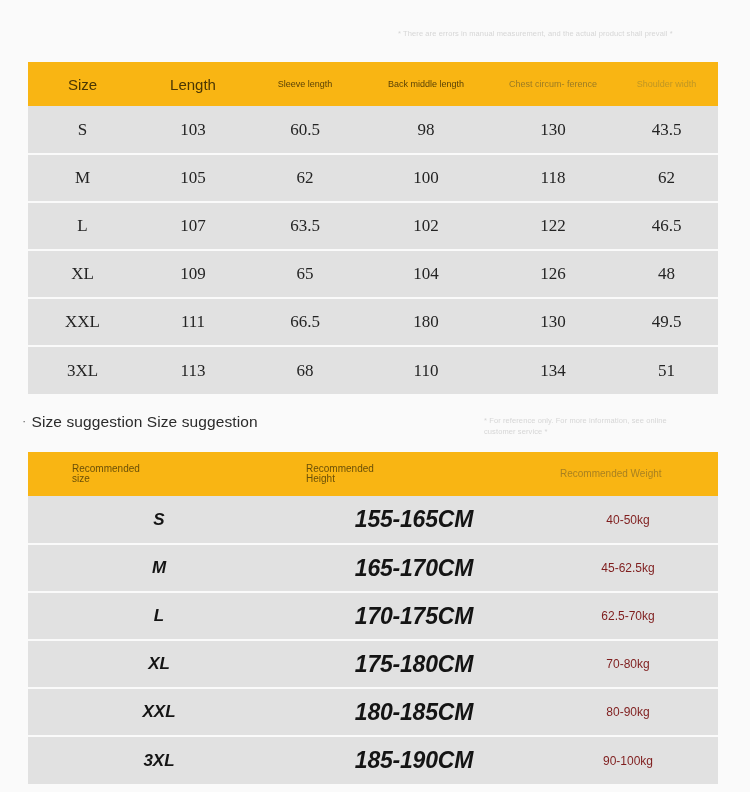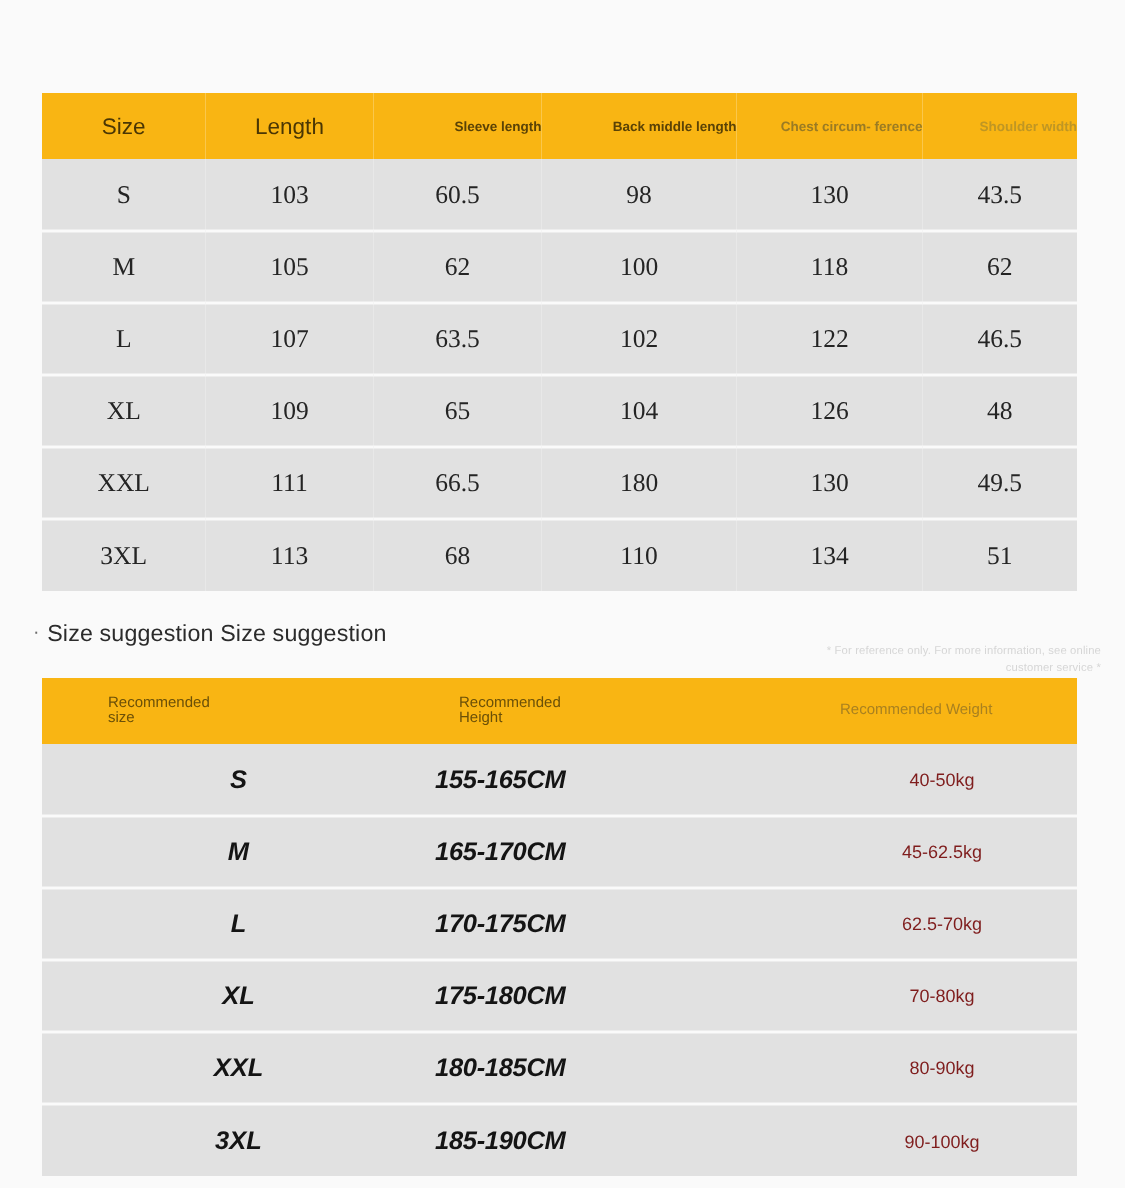--- a/index.html
+++ b/index.html
@@ -78,23 +78,22 @@
     line-height: 11px;
   }
   .hdr-big {
     font-size: 15px;
     color: #4a3604;
     line-height: 17px;
   }
   .hdr-small {
     font-size: 9px;
     line-height: 11px;
-    text-align: right;
+    text-align: center;
     padding-left: 2px;
-    font-weight: bold;
   }
   .hdr-sub1 { color: #5a4206; }
   .hdr-sub2 { color: #9a7b24; }
   .hdr-sub3 { color: #bf9624; }
 
   .data-row {
     background: #E1E1E1;
     height: 48px;
   }
   .data-row.sep td {
@@ -113,22 +112,23 @@
   .cell-size2 {
     text-align: center;
     vertical-align: middle;
     font-size: 17px;
     font-weight: bold;
     font-style: italic;
     color: #141414;
     font-family: "Liberation Sans", sans-serif;
   }
   .cell-height2 {
-    vertical-align: middle;
-    font-size: 17px;
+    text-align: center;
+    vertical-align: middle;
+    font-size: 23px;
     font-weight: bold;
     font-style: italic;
     color: #141414;
     font-family: "Liberation Sans", sans-serif;
     letter-spacing: -0.2px;
   }
   .cell-weight2 {
     text-align: center;
     vertical-align: middle;
     font-size: 12px;
@@ -149,20 +149,21 @@
   .h2a { color: #6b5008; padding-left: 44px; }
   .h2b { color: #6b5008; padding-left: 16px; }
   .h2c { color: #a98120; padding-left: 22px; }
 </style>
 </head>
 <body>
 
 <div class="page">
 
   <div class="section-head" style="top:22px;">
+    <div class="section-note" style="left:398px; top:6px; width:320px;">* There are errors in manual measurement, and the actual product shall prevail *</div>
   </div>
 
   <table class="tbl tbl1" style="top:62px;">
     <colgroup>
       <col style="width:109px;">
       <col style="width:112px;">
       <col style="width:112px;">
       <col style="width:130px;">
       <col style="width:124px;">
       <col style="width:103px;">
@@ -230,21 +231,21 @@
         <td class="data-cell">134</td>
         <td class="data-cell">51</td>
       </tr>
     </tbody>
   </table>
 
   <div class="section-head" style="top:413px;">
     <div class="section-title">
       <span class="bullet-dot">·</span><span>Size suggestion Size suggestion</span>
     </div>
-    <div class="section-note" style="left:484px; top:15px; width:250px;text-align:right;">* For reference only. For more information, see online
+    <div class="section-note" style="left:484px; top:2px; width:250px;">* For reference only. For more information, see online
 customer service *</div>
   </div>
 
   <table class="tbl tbl2" style="top:452px;">
     <colgroup>
       <col style="width:262px;">
       <col style="width:248px;">
       <col style="width:180px;">
     </colgroup>
     <thead>

